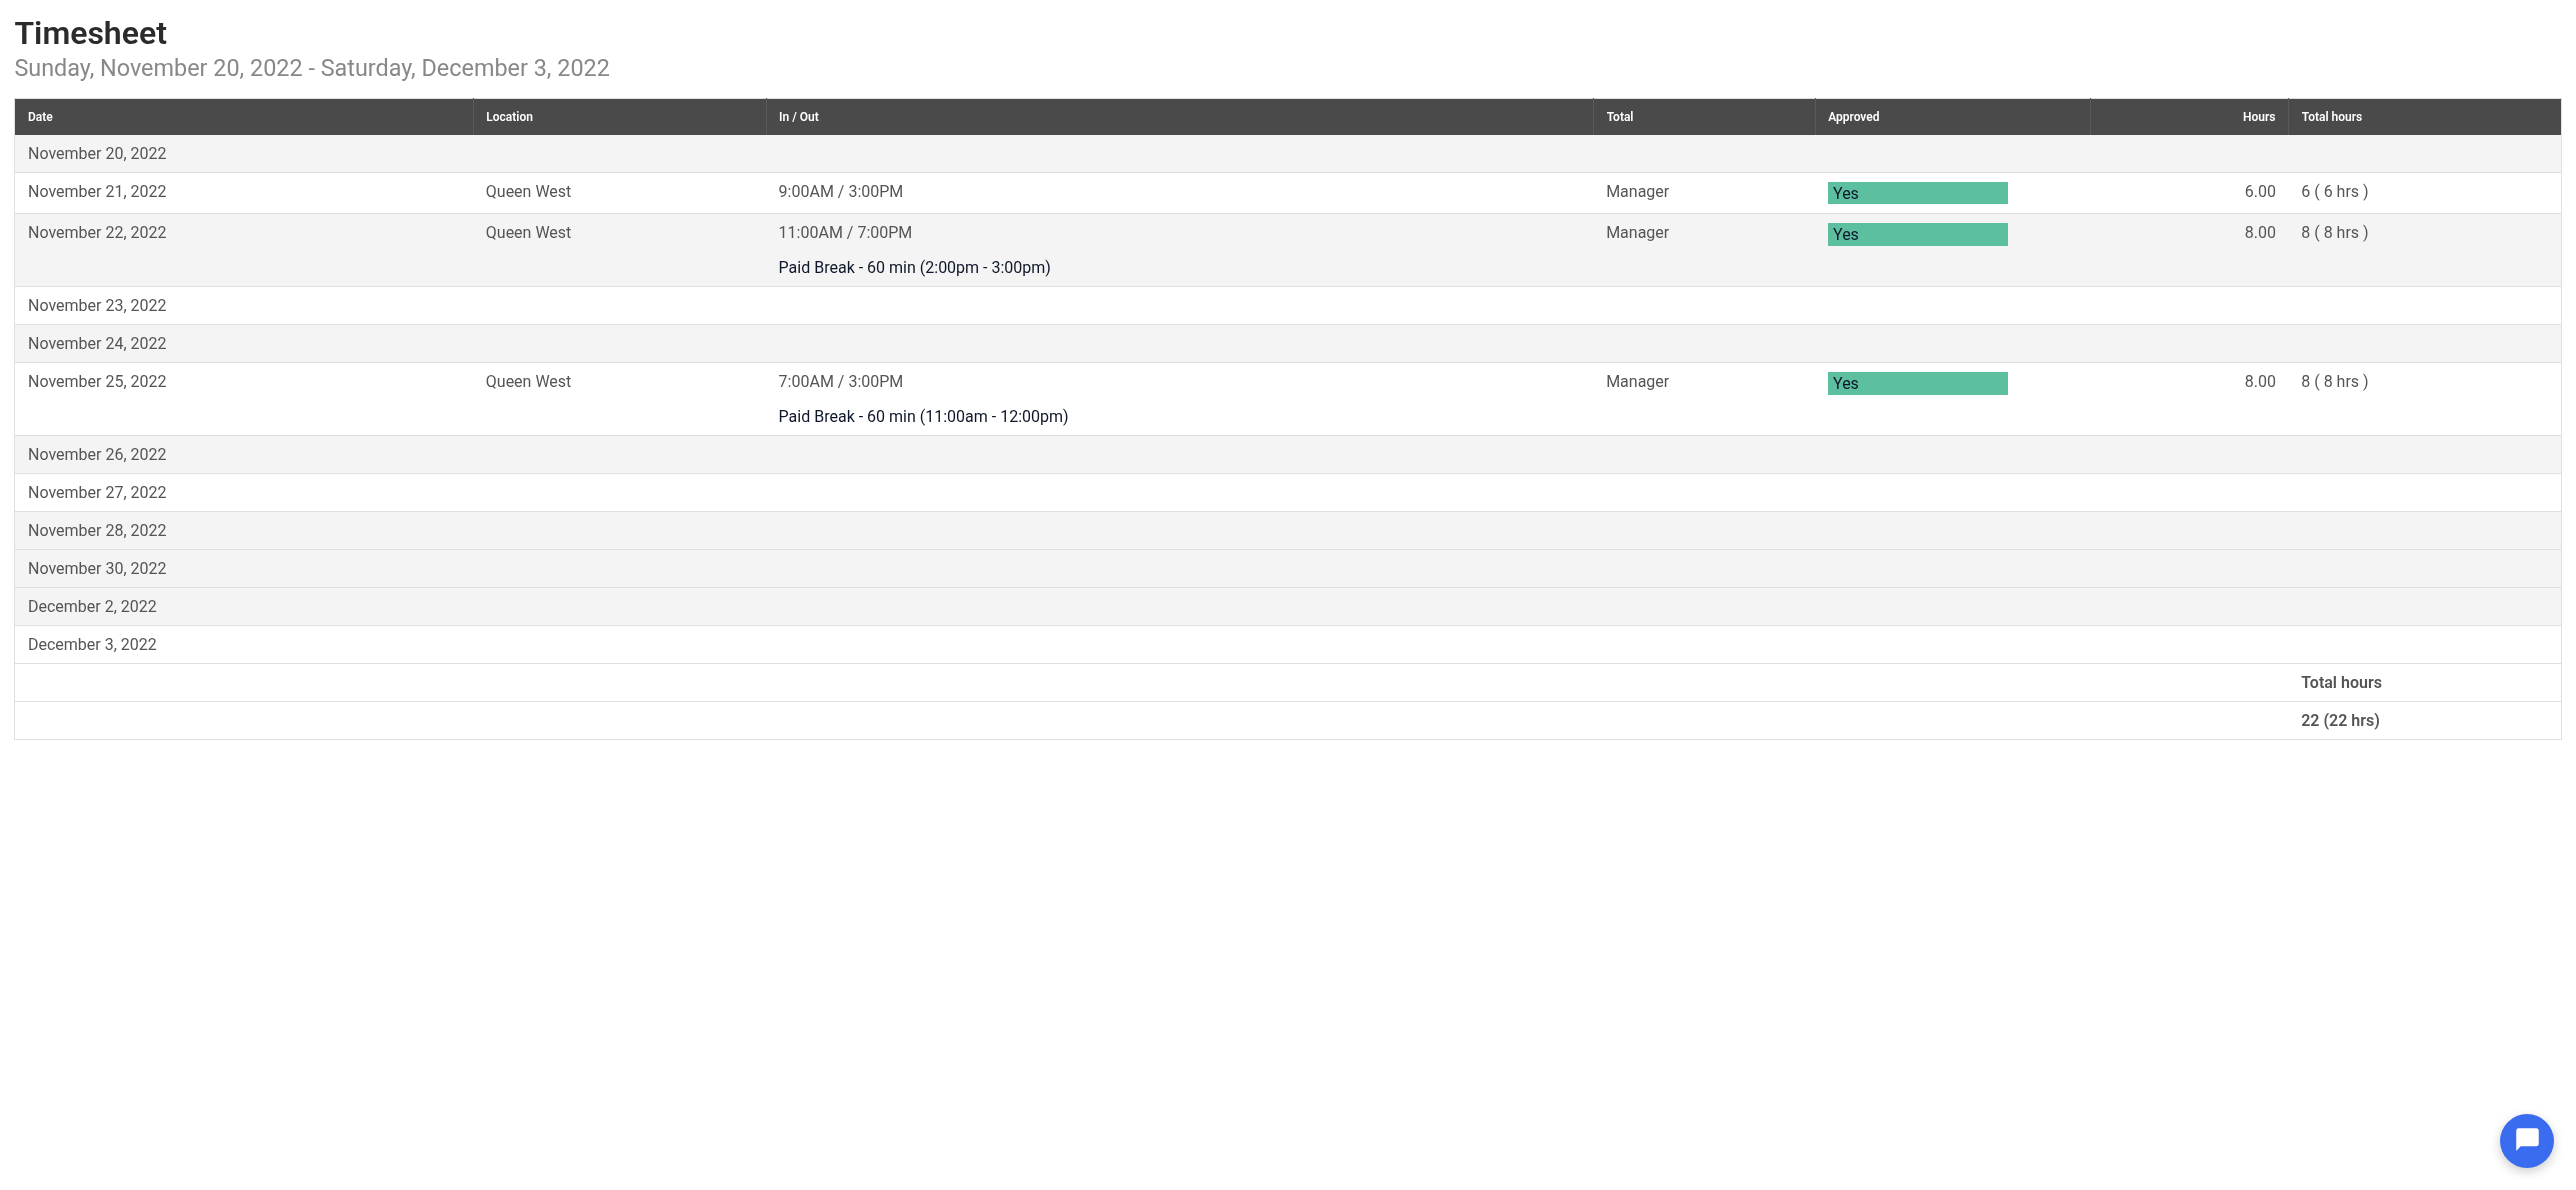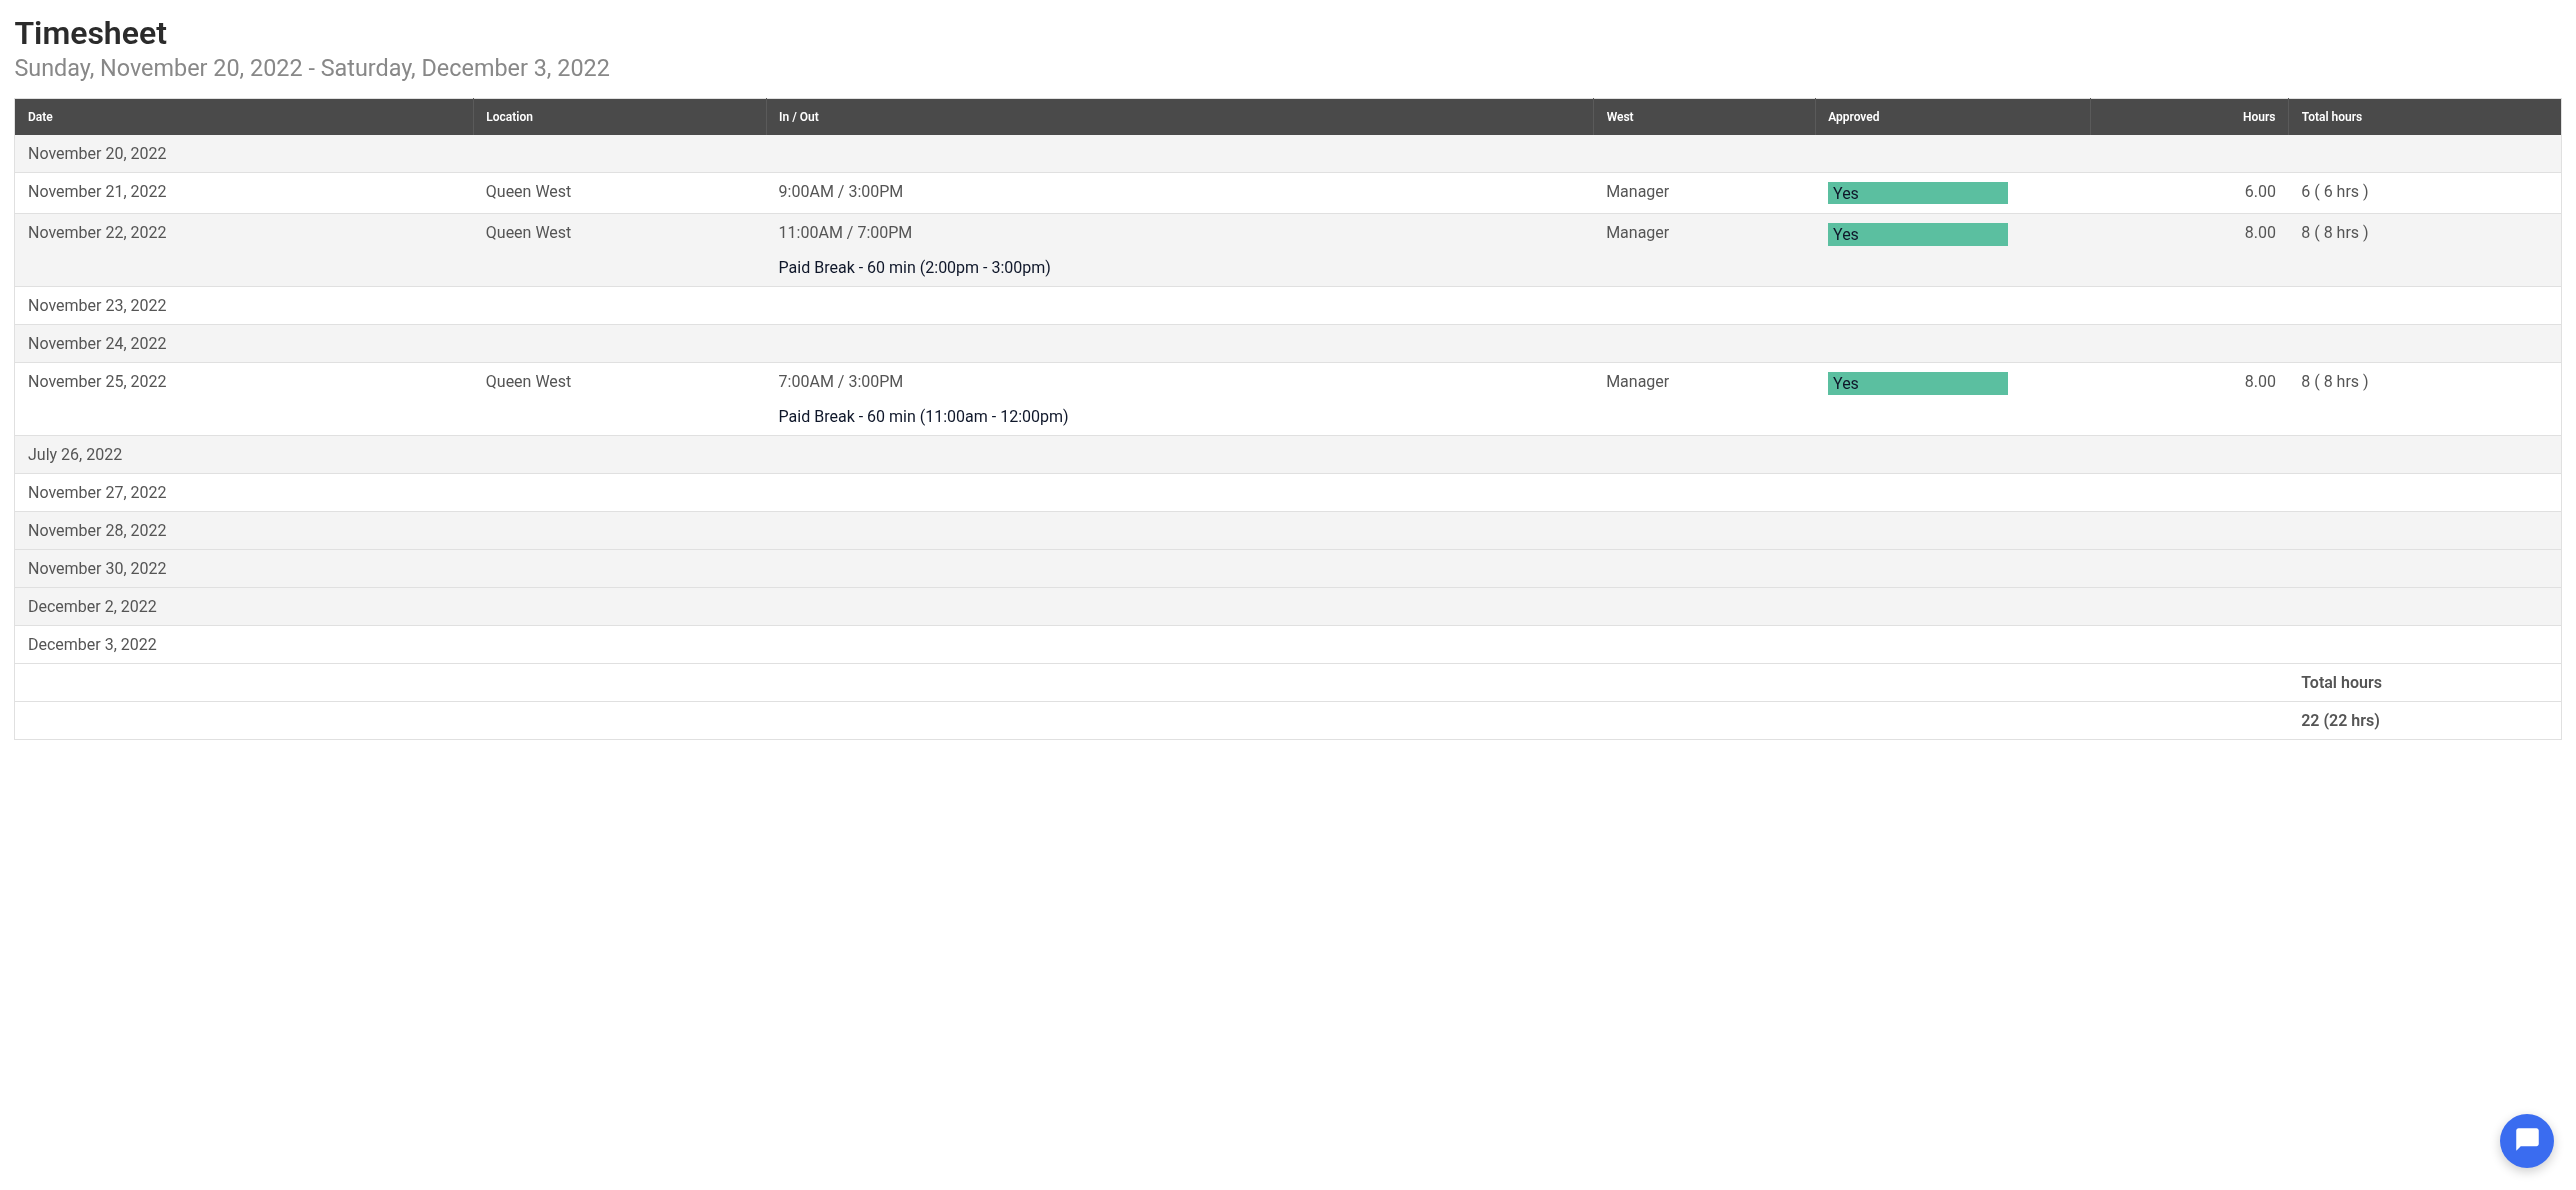--- a/index.html
+++ b/index.html
@@ -107,21 +107,21 @@
 
 <h1 class="page-title">Timesheet</h1>
 <div class="page-subtitle">Sunday, November 20, 2022 - Saturday, December 3, 2022</div>
 
 <table class="table">
   <thead class="table-header">
     <tr>
       <th class="col-date">Date</th>
       <th class="col-location">Location</th>
       <th class="col-inout">In / Out</th>
-      <th class="col-role">West</th>
+      <th class="col-role">Total</th>
       <th class="col-approved">Approved</th>
       <th class="col-hours">Hours</th>
       <th class="col-total">Total hours</th>
     </tr>
   </thead>
   <tbody id="table-body">
       <tr class="alt">
         <td class="col-date">November 20, 2022</td>
         <td class="col-location"></td>
         <td class="col-inout"></td>
@@ -177,21 +177,21 @@
         <td class="col-inout">
           <div>7:00AM / 3:00PM</div>
           <div class="break-text">Paid Break - 60 min (11:00am - 12:00pm)</div>
         </td>
         <td class="col-role">Manager</td>
         <td class="col-approved"><span class="approved-badge">Yes</span></td>
         <td class="col-hours hours-cell">8.00</td>
         <td class="col-total">8 ( 8 hrs )</td>
       </tr>
       <tr class="alt">
-        <td class="col-date">July 26, 2022</td>
+        <td class="col-date">November 26, 2022</td>
         <td class="col-location"></td>
         <td class="col-inout"></td>
         <td class="col-role"></td>
         <td class="col-approved"></td>
         <td class="col-hours hours-cell"></td>
         <td class="col-total"></td>
       </tr>
       <tr>
         <td class="col-date">November 27, 2022</td>
         <td class="col-location"></td>

